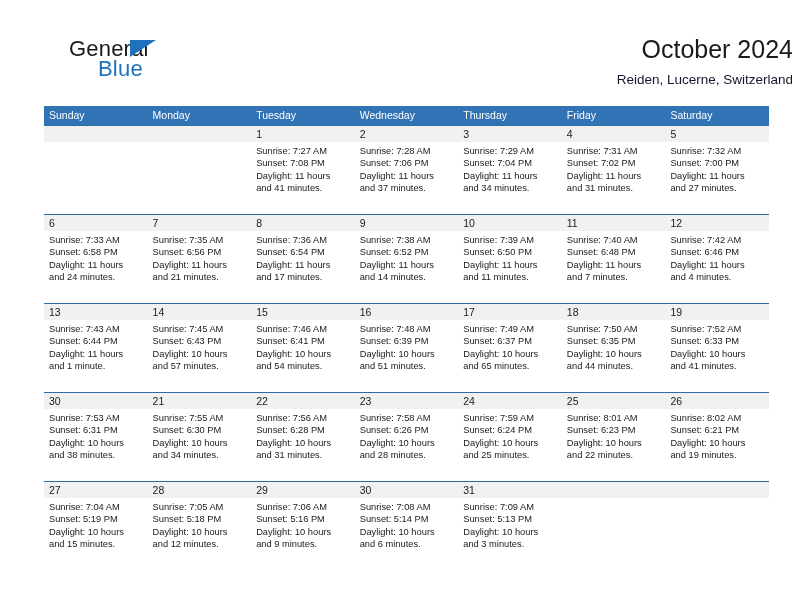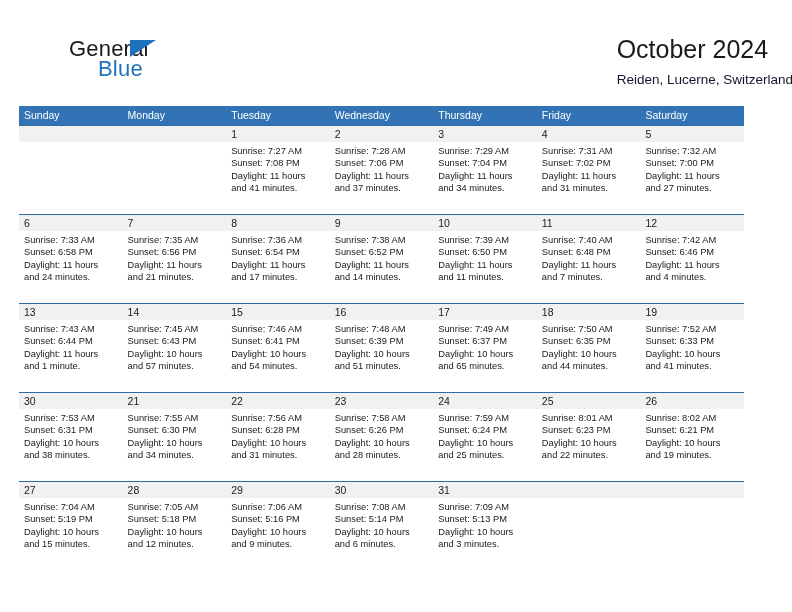--- a/index.html
+++ b/index.html
@@ -60,39 +60,40 @@
     top: 20px;
     font-size: 22px;
     color: #1f73bd;
     letter-spacing: 0.2px;
     font-family: Liberation Sans, sans-serif;
   }
   .title-block {
     position: absolute;
     right: 35px;
     top: 34px;
+    text-align: right;
   }
   .cal-title {
     font-size: 25px;
     color: #1a1a1a;
     line-height: 30px;
     white-space: nowrap;
   }
   .cal-subtitle {
     font-size: 13.5px;
     color: #0f172a;
     line-height: 20px;
     margin-top: 6px;
     white-space: nowrap;
   }
 
   
   .calendar {
     position: absolute;
-    left: 19px;
+    left: 44px;
     top: 106px;
     width: 725px;
   }
   .cal-head {
     display: flex;
     background: #3173b4;
     height: 19px;
   }
   .cal-head .dow {
     width: 103.57px;

